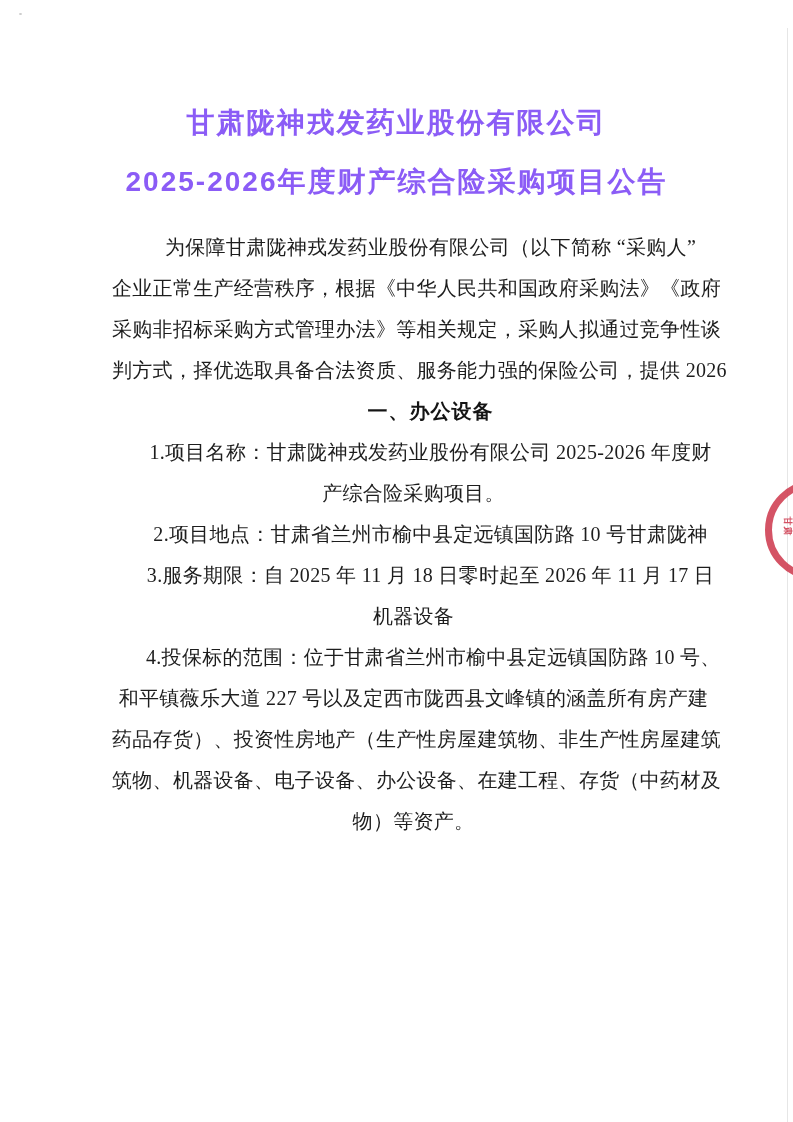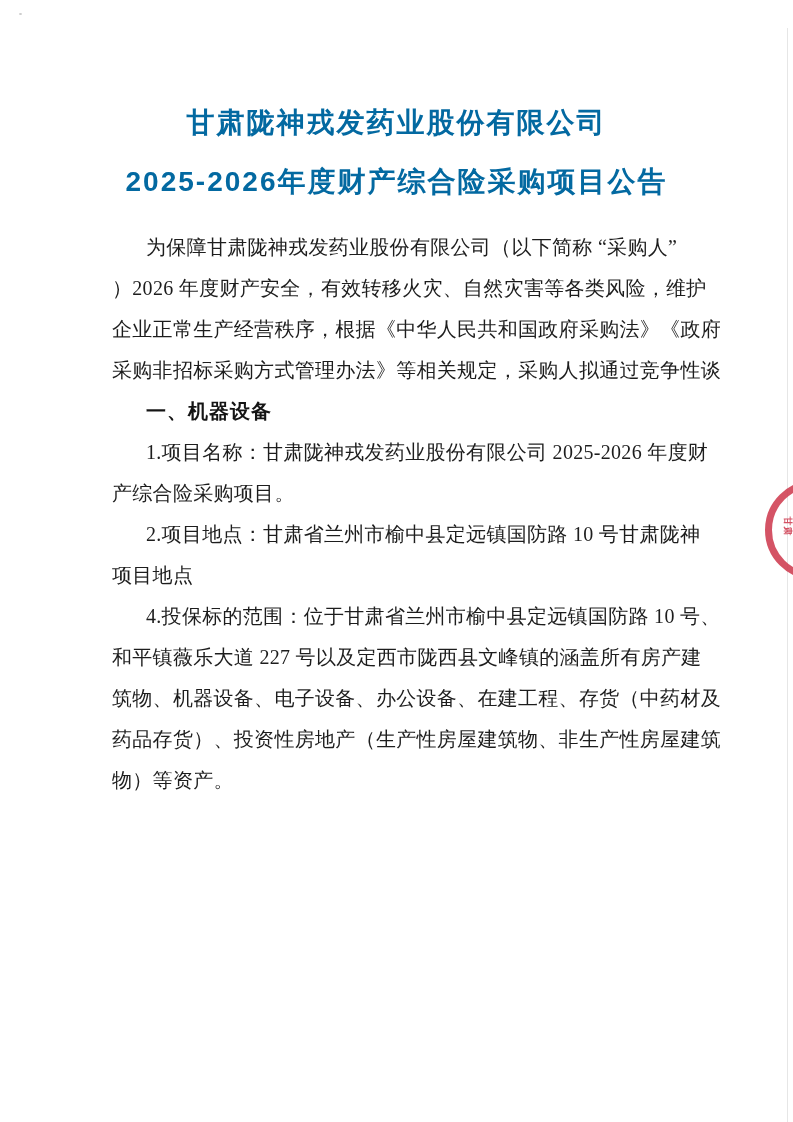--- a/index.html
+++ b/index.html
@@ -37,30 +37,31 @@
   .titles {
     text-align: center;
   }
   .title-line {
     margin: 0;
     font-family: "Liberation Sans", "DejaVu Sans", sans-serif;
     font-weight: 700;
     font-size: 28px;
     line-height: 40px;
     letter-spacing: 2px;
-    color: #0369a1;
+    color: #8b5cf6;
   }
   .title-line.first { padding-top: 103px; }
   .title-line.second { padding-top: 19px; }
 
   .doc-body {
     margin-top: 25px;
     padding-left: 112px;
     padding-right: 78px;
     font-size: 20px;
+    text-align: center;
   }
   .line {
     height: 41px;
     line-height: 41px;
     white-space: nowrap;
     letter-spacing: 0.3px;
   }
   .indent { text-indent: 34px; }
   .heading {
     font-weight: 700;
@@ -102,37 +103,38 @@
   <div class="edge-line"></div>
 
   <div class="titles">
     <div class="title-line first">甘肃陇神戎发药业股份有限公司</div>
     <div class="title-line second">2025-2026年度财产综合险采购项目公告</div>
   </div>
 
   <div class="doc-body">
 
     <div class="line indent">为保障甘肃陇神戎发药业股份有限公司（以下简称 “采购人”</div>
-    <div class="line">）2026 年度财产安全，有效转移火灾、自然灾害等各类风险，维护</div>
     <div class="line">企业正常生产经营秩序，根据《中华人民共和国政府采购法》《政府</div>
     <div class="line">采购非招标采购方式管理办法》等相关规定，采购人拟通过竞争性谈</div>
+    <div class="line">判方式，择优选取具备合法资质、服务能力强的保险公司，提供 2026</div>
 
-    <div class="line indent heading">一、机器设备</div>
+    <div class="line indent heading">一、办公设备</div>
 
     <div class="line indent">1.项目名称：甘肃陇神戎发药业股份有限公司 2025-2026 年度财</div>
     <div class="line">产综合险采购项目。</div>
 
     <div class="line indent">2.项目地点：甘肃省兰州市榆中县定远镇国防路 10 号甘肃陇神</div>
 
-    <div class="line">项目地点</div>
+    <div class="line indent">3.服务期限：自 2025 年 11 月 18 日零时起至 2026 年 11 月 17 日</div>
+    <div class="line">机器设备</div>
 
     <div class="line indent">4.投保标的范围：位于甘肃省兰州市榆中县定远镇国防路 10 号、</div>
     <div class="line">和平镇薇乐大道 227 号以及定西市陇西县文峰镇的涵盖所有房产建</div>
+    <div class="line">药品存货）、投资性房地产（生产性房屋建筑物、非生产性房屋建筑</div>
     <div class="line">筑物、机器设备、电子设备、办公设备、在建工程、存货（中药材及</div>
-    <div class="line">药品存货）、投资性房地产（生产性房屋建筑物、非生产性房屋建筑</div>
     <div class="line">物）等资产。</div>
 
   </div>
 
   <div class="seal">
     <span class="seal-text">甘肃</span>
   </div>
 
 </div>
 

